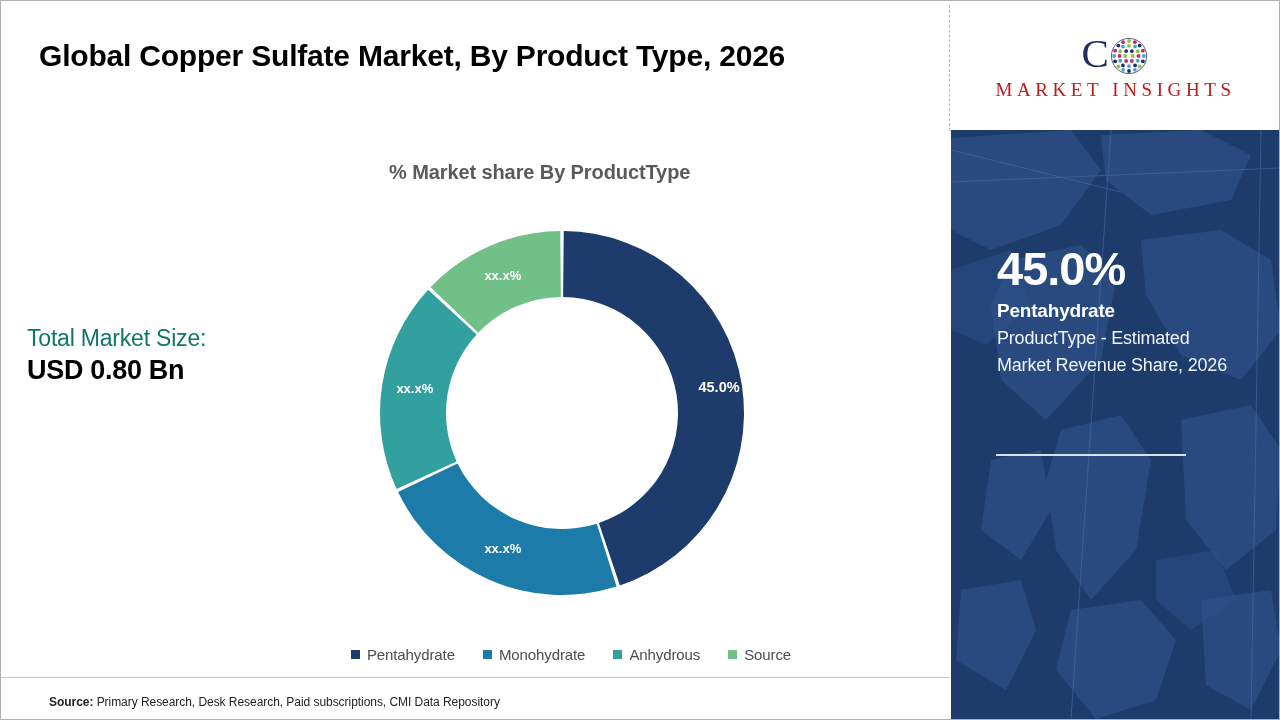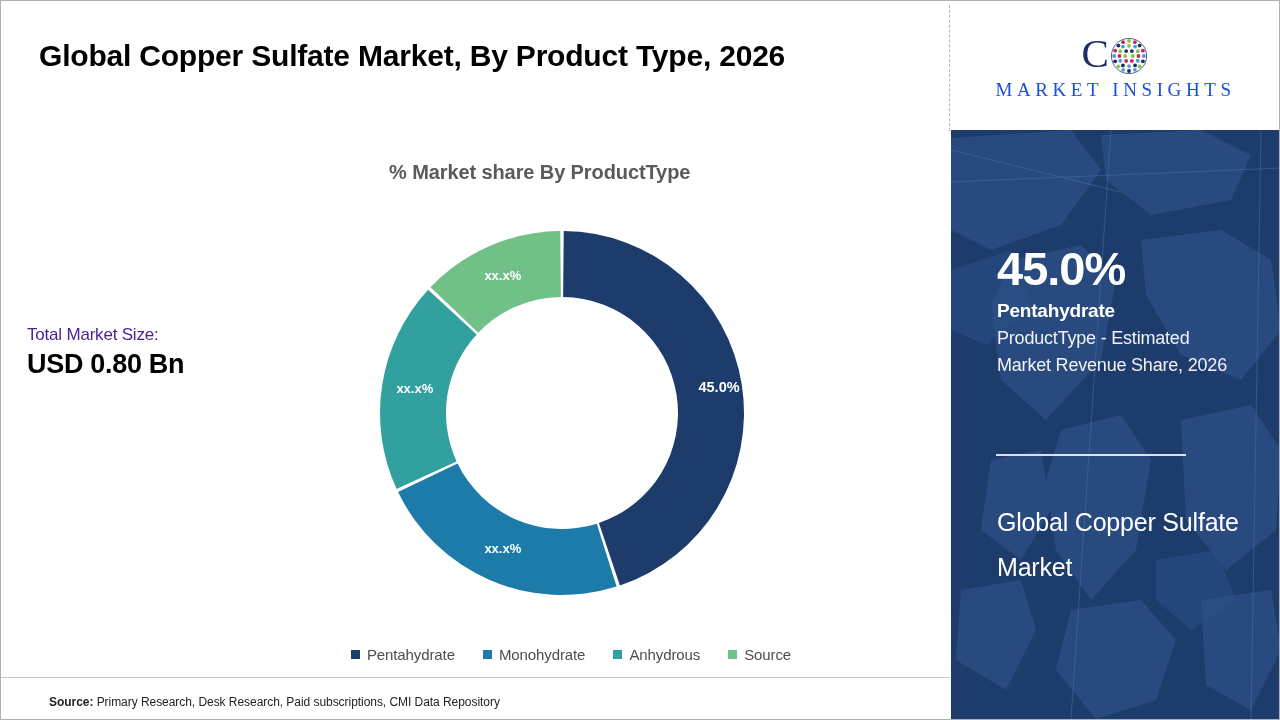--- a/index.html
+++ b/index.html
@@ -56,22 +56,22 @@
     letter-spacing: -0.1px;
   }
 
   .market-size-block {
     position: absolute;
     left: 26px;
     top: 324px;
     width: 300px;
   }
   .market-size-label {
-    font-size: 17px;
-    color: #4c1d95;
+    font-size: 23px;
+    color: #0f766e;
     font-weight: 400;
     line-height: 1.15;
     letter-spacing: -0.2px;
   }
   .market-size-value {
     font-size: 27px;
     color: #000000;
     font-weight: bold;
     line-height: 1.45;
     letter-spacing: -0.3px;
@@ -193,21 +193,21 @@
     display: inline-block;
     width: 38px;
     height: 38px;
     margin: 0 1px;
     position: relative;
     top: 2px;
   }
   .logo-bottom {
     font-family: "Liberation Serif", serif;
     font-size: 19px;
-    color: #1d4ed8;
+    color: #b91c1c;
     letter-spacing: 4.6px;
     margin-top: 6px;
     line-height: 1;
   }
 
   
   .right-panel {
     position: absolute;
     left: 950px;
     top: 129px;
@@ -418,17 +418,16 @@
         <path d="M0,140 L60,120 L80,175 L35,215 L0,200 Z"></path>
         <path d="M205,430 L265,420 L285,470 L240,500 L205,470 Z"></path>
       </g>
     </svg>
 
     <div class="panel-content">
       <div class="panel-pct">45.0%</div>
       <div class="panel-seg">Pentahydrate</div>
       <div class="panel-desc">ProductType - Estimated Market Revenue Share, 2026</div>
       <div class="panel-rule"></div>
-      <div class="panel-market">Global Copper Sulfate Market</div>
     </div>
   </div>
 
 </div>
 
 </body></html>

